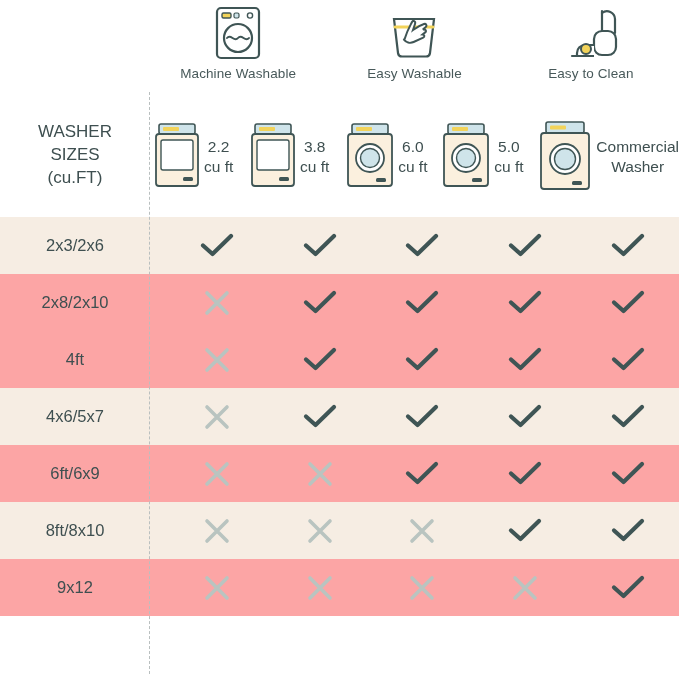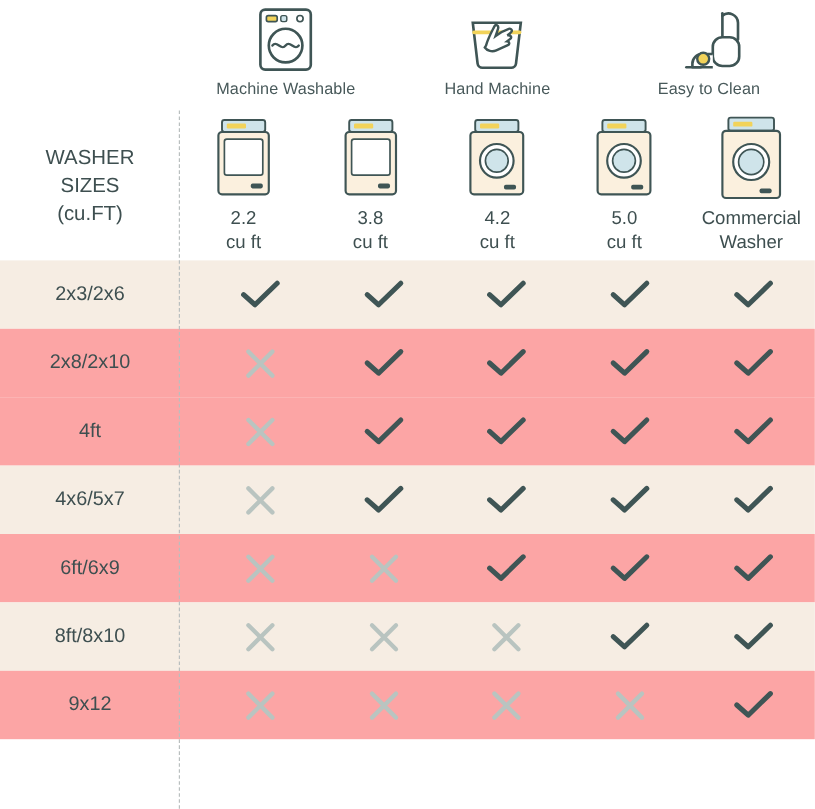--- a/index.html
+++ b/index.html
@@ -68,21 +68,21 @@
     line-height: 23px;
     color: #3e4f50;
   }
   .header-cells {
     flex: 1 1 auto;
     display: flex;
   }
   .hcell {
     flex: 1 1 0;
     display: flex;
-    flex-direction: column;
+    flex-direction: row;
     align-items: center;
     justify-content: flex-start;
     padding-top: 2px;
   }
   .hcell .washer-img {
     height: 76px;
     display: flex;
     align-items: flex-end;
     justify-content: center;
   }
@@ -164,21 +164,21 @@
     </div>
 
     <div class="care-cell">
       <div class="care-icon">
         <svg width="62" height="56" viewBox="0 0 62 56">
           <path d="M11 14h40l-4 34a4 4 0 0 1-4 3.5H19a4 4 0 0 1-4-3.5z" fill="#ffffff" stroke="#3f5555" stroke-width="2.2"></path>
           <path d="M12 22h38" stroke="#f2d35a" stroke-width="3" stroke-linecap="round"></path>
           <path d="M22 33c2-7 5-12 7-16 1-2 4-1 3 2l-2 6c4-3 8-5 11-6 2-.6 3.4 1.6 1.8 3l-3 2.6c2.6-.8 4.2 1.4 2.4 2.8l-2.6 2c2 .2 2.4 2.4.6 3.2l-9.6 4.4c-3.6 1.6-7.6.4-9.6-2.4z" fill="#ffffff" stroke="#3f5555" stroke-width="2"></path>
         </svg>
       </div>
-      <div class="care-label">Hand Machine</div>
+      <div class="care-label">Easy Washable</div>
     </div>
 
     <div class="care-cell">
       <div class="care-icon">
         <svg width="66" height="56" viewBox="0 0 66 56">
           <path d="M44 6v22" stroke="#3f5555" stroke-width="2.2" stroke-linecap="round"></path>
           <path d="M44 8a8 8 0 0 1 13 6v14" fill="none" stroke="#3f5555" stroke-width="2.2" stroke-linecap="round"></path>
           <rect x="36" y="26" width="22" height="24" rx="8" fill="#ffffff" stroke="#3f5555" stroke-width="2.2"></rect>
           <path d="M36 40h-9a8 8 0 0 0-8 8v3h17" fill="#ffffff" stroke="#3f5555" stroke-width="2.2" stroke-linejoin="round"></path>
           <circle cx="28" cy="44" r="5" fill="#f2d35a" stroke="#3f5555" stroke-width="2"></circle>
@@ -236,21 +236,21 @@
           <svg width="56" height="74" viewBox="0 0 56 74">
             <rect x="10" y="4" width="36" height="10" rx="2" fill="#cfe4ea" stroke="#3f5555" stroke-width="1.6"></rect>
             <rect x="14" y="7" width="16" height="4" rx="1" fill="#f2d35a"></rect>
             <rect x="6" y="14" width="44" height="52" rx="3" fill="#fbf0de" stroke="#3f5555" stroke-width="1.8"></rect>
             <circle cx="28" cy="38" r="14" fill="#ffffff" stroke="#3f5555" stroke-width="1.8"></circle>
             <circle cx="28" cy="38" r="9.5" fill="#cfe4ea" stroke="#3f5555" stroke-width="1.4"></circle>
             <rect x="34" y="58" width="10" height="4" rx="1.5" fill="#3f5555"></rect>
           </svg>
         </div>
         <div class="hlabel">
-          <span>4.2</span><br>
+          <span>6.0</span><br>
           <span>cu ft</span>
         </div>
       </div>
 
       <div class="hcell">
         <div class="washer-img">
           <svg width="56" height="74" viewBox="0 0 56 74">
             <rect x="10" y="4" width="36" height="10" rx="2" fill="#cfe4ea" stroke="#3f5555" stroke-width="1.6"></rect>
             <rect x="14" y="7" width="16" height="4" rx="1" fill="#f2d35a"></rect>
             <rect x="6" y="14" width="44" height="52" rx="3" fill="#fbf0de" stroke="#3f5555" stroke-width="1.8"></rect>

